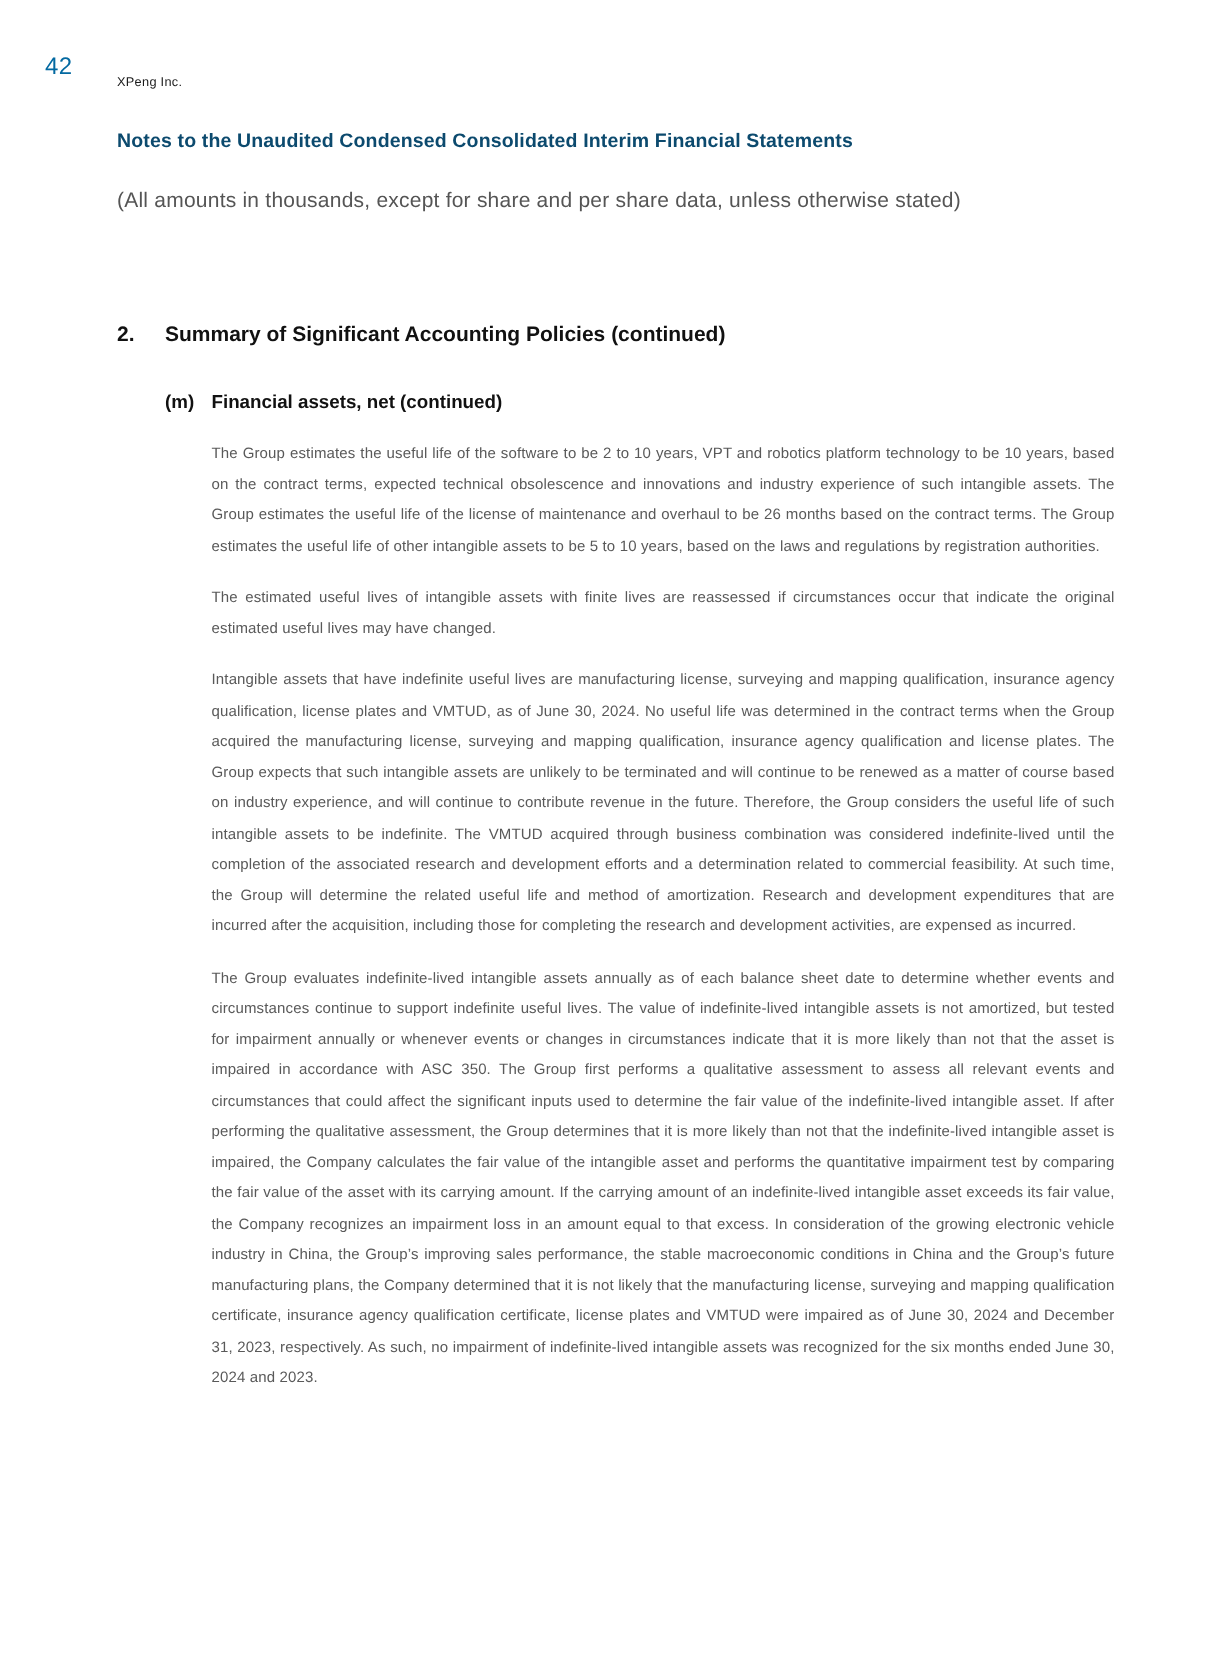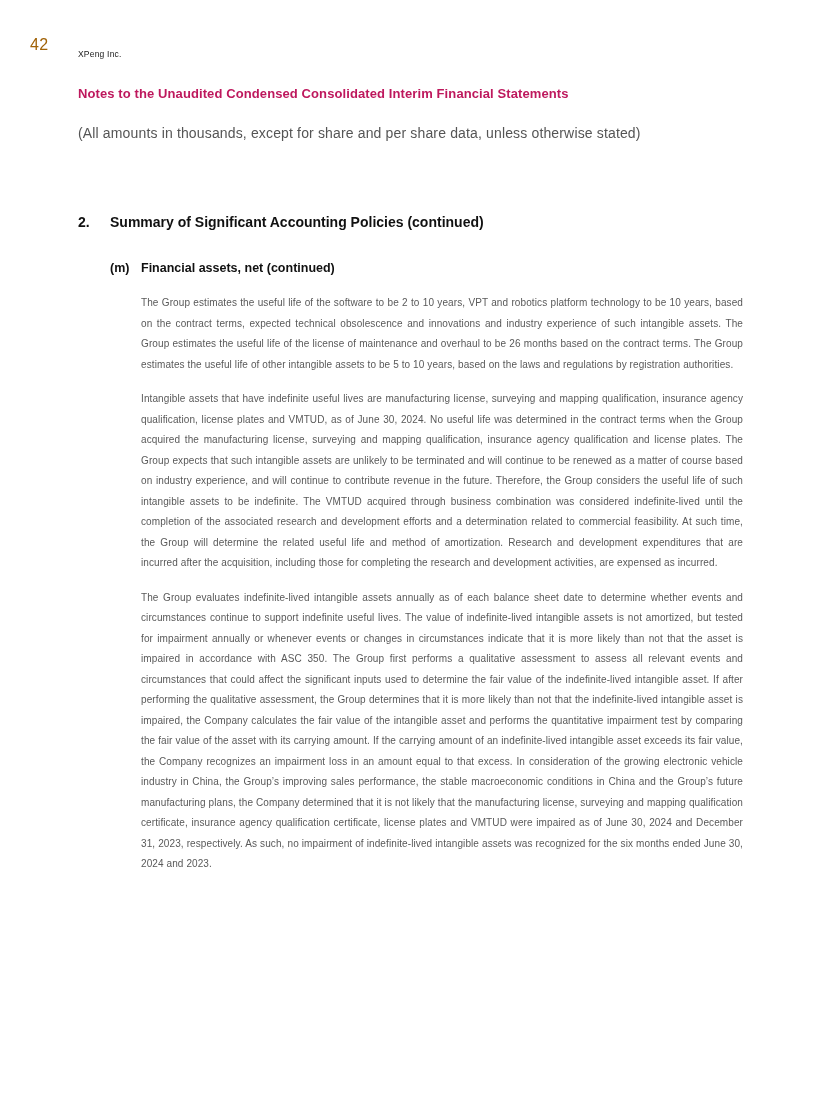--- a/index.html
+++ b/index.html
@@ -11,38 +11,38 @@
     font-family: "Liberation Sans", "DejaVu Sans", sans-serif;
     color: #1a1a1a;
     overflow: hidden;
   }
   .page-number {
     position: absolute;
     left: 30px;
     top: 36px;
     font-size: 16px;
     font-weight: 400;
-    color: #a16207;
+    color: #0369a1;
     letter-spacing: 0.3px;
   }
   .company {
     position: absolute;
     left: 78px;
     top: 49px;
     font-size: 8.5px;
     color: #1a1a1a;
     letter-spacing: 0.2px;
   }
   .doc-title {
     position: absolute;
     left: 78px;
     top: 86px;
     font-size: 13px;
     font-weight: 700;
-    color: #be185d;
+    color: #0c4a6e;
     letter-spacing: 0.1px;
   }
   .doc-subtitle {
     position: absolute;
     left: 78px;
     top: 125px;
     font-size: 14px;
     color: #555555;
     letter-spacing: 0.15px;
   }
@@ -106,17 +106,18 @@
     <span class="sec-title">Summary of Significant Accounting Policies (continued)</span>
   </div>
 
   <div class="subsection-heading">
     <span class="sub-label">(m)</span>
     <span class="sub-title">Financial assets, net (continued)</span>
   </div>
 
   <div class="content">
     <p>The Group estimates the useful life of the software to be 2 to 10 years, VPT and robotics platform technology to be 10 years, based on the contract terms, expected technical obsolescence and innovations and industry experience of such intangible assets. The Group estimates the useful life of the license of maintenance and overhaul to be 26 months based on the contract terms. The Group estimates the useful life of other intangible assets to be 5 to 10 years, based on the laws and regulations by registration authorities.</p>
+    <p>The estimated useful lives of intangible assets with finite lives are reassessed if circumstances occur that indicate the original estimated useful lives may have changed.</p>
     <p>Intangible assets that have indefinite useful lives are manufacturing license, surveying and mapping qualification, insurance agency qualification, license plates and VMTUD, as of June 30, 2024. No useful life was determined in the contract terms when the Group acquired the manufacturing license, surveying and mapping qualification, insurance agency qualification and license plates. The Group expects that such intangible assets are unlikely to be terminated and will continue to be renewed as a matter of course based on industry experience, and will continue to contribute revenue in the future. Therefore, the Group considers the useful life of such intangible assets to be indefinite. The VMTUD acquired through business combination was considered indefinite-lived until the completion of the associated research and development efforts and a determination related to commercial feasibility. At such time, the Group will determine the related useful life and method of amortization. Research and development expenditures that are incurred after the acquisition, including those for completing the research and development activities, are expensed as incurred.</p>
     <p>The Group evaluates indefinite-lived intangible assets annually as of each balance sheet date to determine whether events and circumstances continue to support indefinite useful lives. The value of indefinite-lived intangible assets is not amortized, but tested for impairment annually or whenever events or changes in circumstances indicate that it is more likely than not that the asset is impaired in accordance with ASC 350. The Group first performs a qualitative assessment to assess all relevant events and circumstances that could affect the significant inputs used to determine the fair value of the indefinite-lived intangible asset. If after performing the qualitative assessment, the Group determines that it is more likely than not that the indefinite-lived intangible asset is impaired, the Company calculates the fair value of the intangible asset and performs the quantitative impairment test by comparing the fair value of the asset with its carrying amount. If the carrying amount of an indefinite-lived intangible asset exceeds its fair value, the Company recognizes an impairment loss in an amount equal to that excess. In consideration of the growing electronic vehicle industry in China, the Group’s improving sales performance, the stable macroeconomic conditions in China and the Group’s future manufacturing plans, the Company determined that it is not likely that the manufacturing license, surveying and mapping qualification certificate, insurance agency qualification certificate, license plates and VMTUD were impaired as of June 30, 2024 and December 31, 2023, respectively. As such, no impairment of indefinite-lived intangible assets was recognized for the six months ended June 30, 2024 and 2023.</p>
   </div>
 
 </div>
 
 </body></html>

